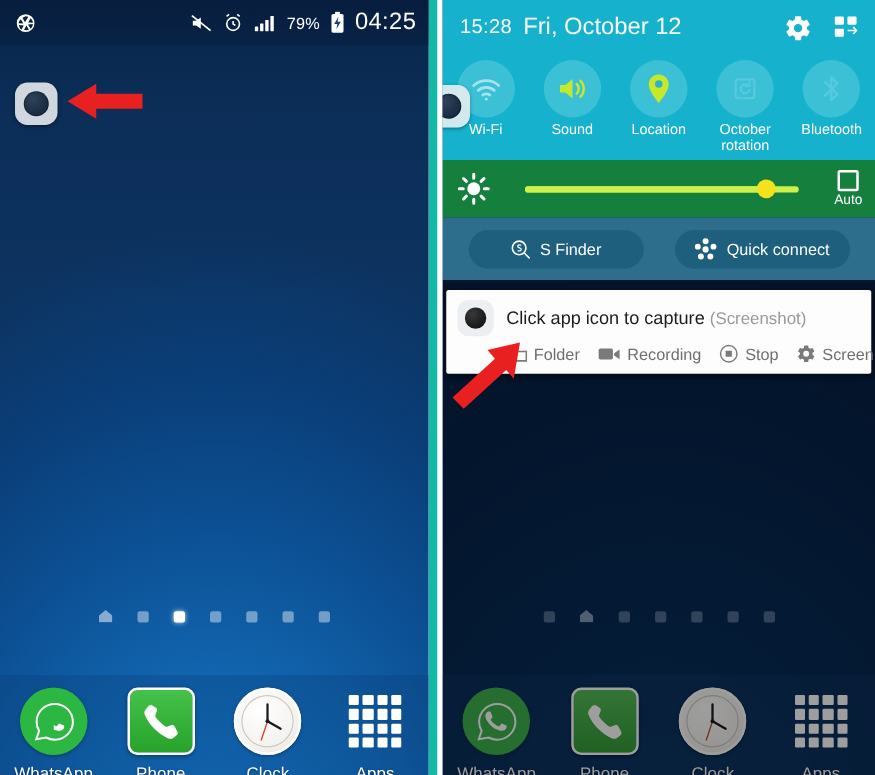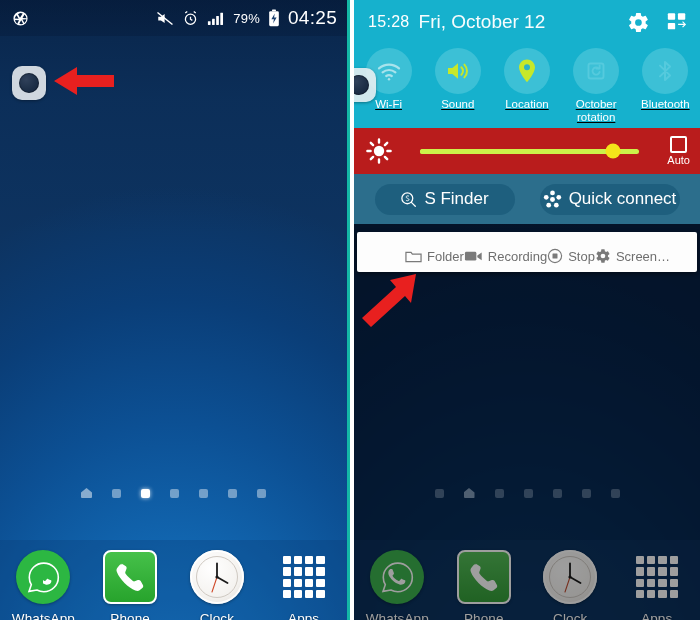--- a/index.html
+++ b/index.html
@@ -6,21 +6,21 @@
   html, body {
     width: 700px; height: 620px;
     background: #ffffff;
     font-family: "Liberation Sans", sans-serif;
     overflow: hidden;
   }
   .stage { position: relative; width: 700px; height: 620px; background: #fff; display: flex; }
 
   
   .panel { position: relative; width: 350px; height: 620px; overflow: hidden; }
-  .panel-left { border-right: 3px solid #14b8a6; }
+  .panel-left { border-right: 7px solid #14b8a6; }
   .panel-right { border-left: 4px solid #ffffff; }
 
   .wall {
     position: absolute; inset: 0;
     background:
       radial-gradient(120% 85% at 50% 115%, #1b7fd4 0%, #1269b4 28%, #0c5094 55%, #0a3e78 78%, #0d3360 100%);
   }
   .wall::after {
     content:""; position:absolute; inset:0;
     background: linear-gradient(180deg, rgba(6,26,56,.55) 0%, rgba(6,26,56,.18) 16%, rgba(0,0,0,0) 38%);
@@ -103,54 +103,54 @@
     background:#16b1cd; display:flex; align-items:center; padding: 0 12px 0 14px; color:#fff;
   }
   .qs-time { font-size: 16px; letter-spacing:.3px; }
   .qs-date { font-size: 19px; margin-left: 9px; opacity:.97; }
   .qs-header .hdr-icons { margin-left:auto; display:flex; align-items:center; gap: 16px; }
 
   .qs-toggles {
     position:absolute; top: 44px; left:0; right:0; height: 84px; z-index: 6;
     background:#16b1cd; display:flex; align-items:flex-start; justify-content:space-around; padding-top: 4px;
   }
-  .qs-item { width: 68px; display:flex; flex-direction:column; align-items:center;text-decoration:underline; }
+  .qs-item { width: 68px; display:flex; flex-direction:column; align-items:center; }
   .qs-circle {
     width: 46px; height:46px; border-radius:50%;
     display:flex; align-items:center; justify-content:center;
     background:#3cc0d6;
   }
   .qs-circle.on { background:#3cc0d6; }
   .qs-circle.off { background:#3cc0d6; }
   .qs-label {
     margin-top: 4px; color:#fff; font-size: 11.5px; text-align:center; line-height: 1.12;
   }
 
   .qs-bright {
     position:absolute; top: 128px; left:0; right:0; height: 46px; z-index:6;
-    background:#b91c1c; display:flex; align-items:center; padding: 0 10px 0 12px; gap: 28px;
+    background:#15803d; display:flex; align-items:center; padding: 0 10px 0 12px; gap: 28px;
   }
   .slider-track { position:relative; flex:1; height: 5px; border-radius:3px; background:#ccf14a; }
   .slider-fill { position:absolute; left:0; top:0; bottom:0; border-radius:3px; background:#ccf14a; }
   .slider-thumb {
     position:absolute; top:50%; width:15px; height:15px; border-radius:50%;
     background:#f4e31a; transform: translate(-50%,-50%);
   }
   .auto-box { display:flex; flex-direction:column; align-items:center; gap:1px; }
   .auto-check { width: 17px; height:17px; border:2px solid #fff; border-radius:2px; }
   .auto-label { color:#fff; font-size: 11px; }
 
   .qs-actions {
     position:absolute; top: 174px; left:0; right:0; height: 50px; z-index:6;
     background:#2c6e8c; display:flex; align-items:center; justify-content:space-around; padding: 0 8px;
   }
   .pill {
     height: 31px; min-width: 140px; border-radius: 16px; background:#1e5f7e;
     display:flex; align-items:center; justify-content:center; gap: 7px;
-    color:#fff; font-size: 17px;
+    color:#fff; font-size: 13px;
   }
 
   .scrim { position:absolute; left:0; right:0; top: 224px; bottom:0; background: rgba(3,12,28,.82); z-index: 4; }
 
   
   .notif {
     position:absolute; top: 232px; left: 3px; right: 3px; z-index: 12;
     background:#fdfdfd; border-radius: 2px; padding: 9px 10px 8px 10px;
     box-shadow: 0 2px 5px rgba(0,0,0,.45);
   }
@@ -159,21 +159,21 @@
     width: 27px; height: 27px; border-radius: 8px; background:#eceff1;
     display:flex; align-items:center; justify-content:center; flex: 0 0 auto;
     box-shadow: 0 0 0 1px rgba(0,0,0,.06);
   }
   .notif-ico .d {
     width: 17px; height:17px; border-radius:50%;
     background: radial-gradient(circle at 36% 32%, #3a3a3a 0%, #1b1b1b 60%, #101010 100%);
   }
   .notif-title { font-size: 14.5px; color:#1c1c1c; }
   .notif-title .sub { color:#9a9a9a; font-size: 13.5px; }
-  .notif-actions { display:flex; align-items:center; gap: 0; margin: 7px 0 0 38px; }
+  .notif-actions { display:flex; align-items:center; gap: 14px; margin: 7px 0 0 38px; }
   .na { display:flex; align-items:center; gap: 5px; color:#6f6f6f; font-size: 13px; }
 
   
   .arrow { position:absolute; z-index: 40; }
 
   .dim-dock { filter: brightness(.62) saturate(.85); }
   .dim-dots .dot-sq { background: rgba(255,255,255,.18); }
   .dim-dots .dot-home { background: rgba(255,255,255,.30); }
 </style>
 </head>
@@ -437,20 +437,29 @@
         </span>
         <span>Quick connect</span>
       </div>
     </div>
 
     <div class="float-btn float-right">
       <span class="dot"></span>
     </div>
 
     <div class="notif">
+      <div class="notif-top">
+        <span class="notif-ico">
+            <span class="d"></span>
+          </span>
+        <span class="notif-title">
+          <span>Click app icon to capture</span>
+          <span class="sub">(Screenshot)</span>
+        </span>
+      </div>
       <div class="notif-actions">
         <span class="na">
           <span class="ico">
             <svg width="17" height="15" viewBox="0 0 18 15" fill="none" stroke="#7a7a7a" stroke-width="1.3">
               <path d="M1 3.2h5.4l1.4 1.8H17V13H1z"></path>
             </svg>
           </span>
           <span>Folder</span>
         </span>
         <span class="na">

